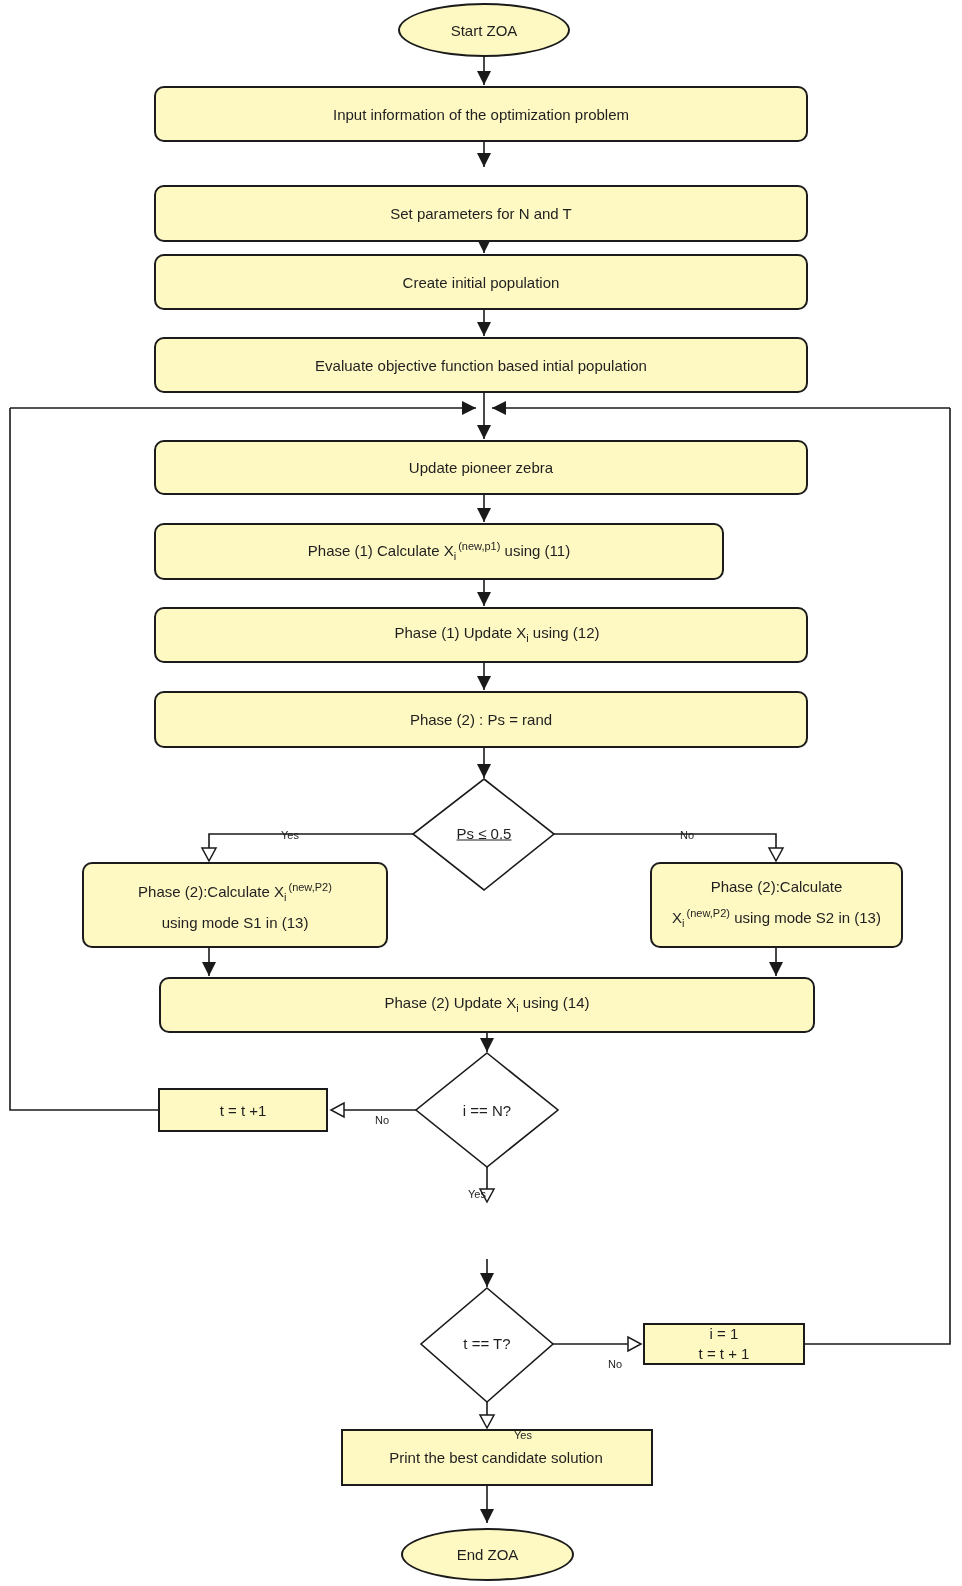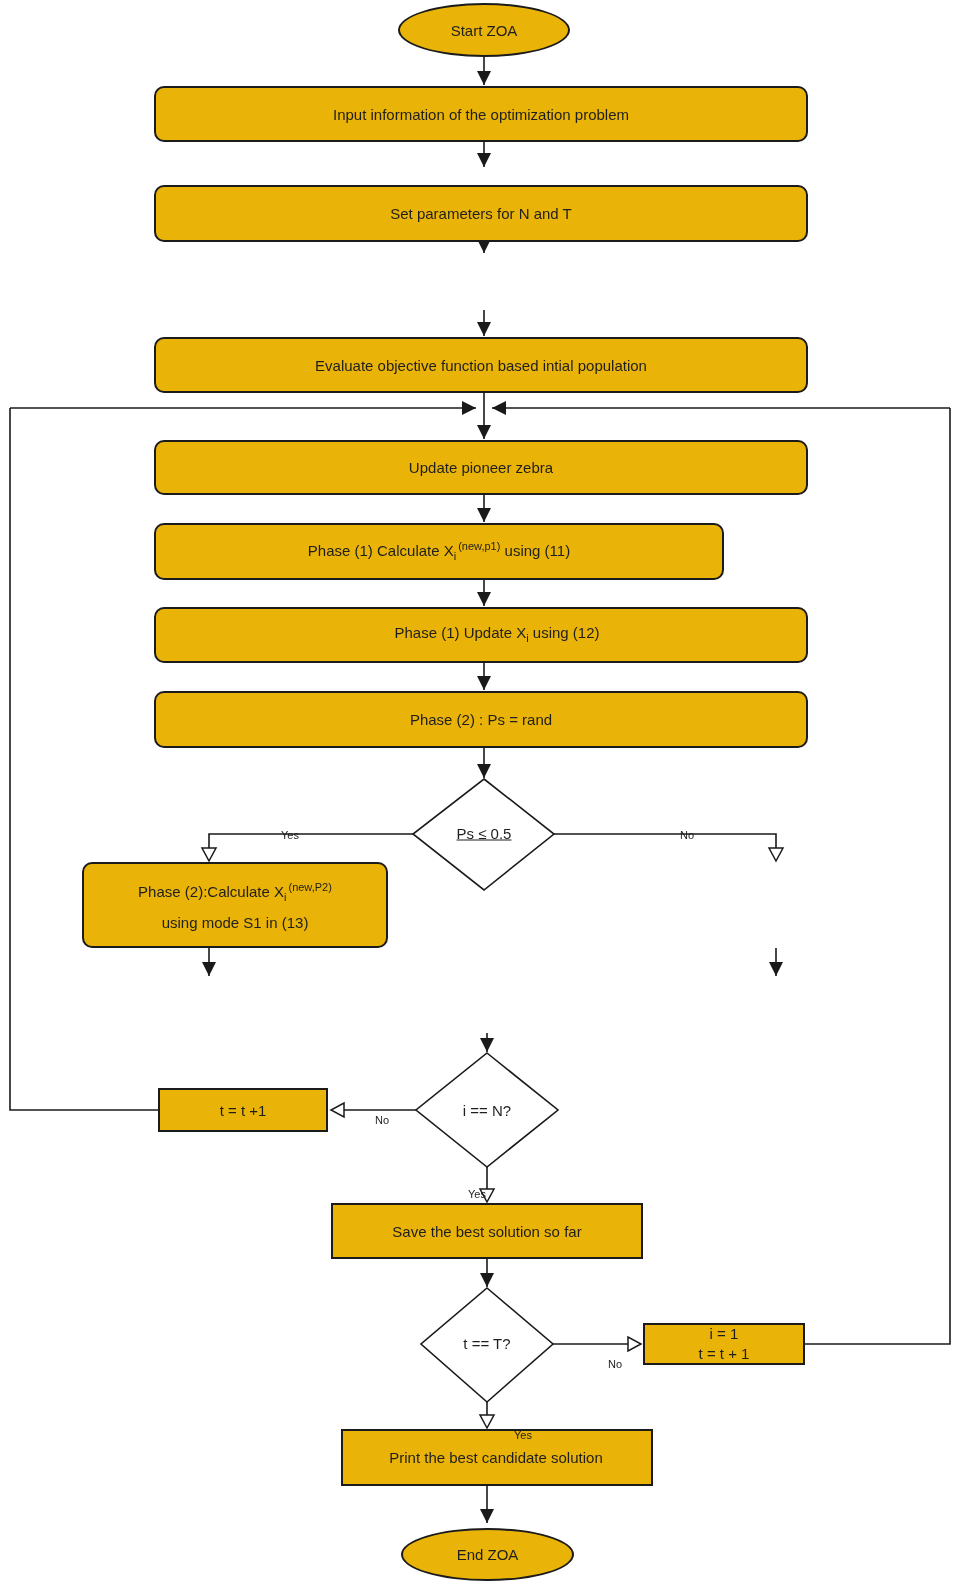--- a/index.html
+++ b/index.html
@@ -3,21 +3,21 @@
 <meta charset="utf-8">
 <style>
   html,body { margin:0; padding:0; background:#ffffff; }
   .stage {
     position:relative; width:962px; height:1586px; margin:0 auto;
     font-family:"Liberation Sans", sans-serif; color:#1f1f1f; background:#ffffff;
     overflow:hidden;
   }
   .stage svg { position:absolute; left:0; top:0; }
   .node {
-    position:absolute; box-sizing:border-box; background:#eab308;
+    position:absolute; box-sizing:border-box; background:#fef9c3;
     border:2px solid #1b1b1b; display:flex; align-items:center; justify-content:center;
     text-align:center; font-size:15px; line-height:19px; padding:2px 8px;
   }
   .round { border-radius:10px; }
   .sharp { border-radius:0; }
   .term  { border-radius:50%; border-width:2px; }
   .t { display:inline-block; }
   .ln { display:block; line-height:26px; }
   sub { font-size:11px; vertical-align:-4px; }
   sup { font-size:11px; vertical-align:6px; margin-left:2px; }
@@ -104,20 +104,23 @@
   <div class="node term" style="left:401px; top:1528px; width:173px; height:53px;">
     <span class="t">End ZOA</span>
   </div>
 
   <div class="node round" style="left:154px; top:86px;  width:654px; height:56px;">
     <span class="t">Input information of the optimization problem</span>
   </div>
   <div class="node round" style="left:154px; top:157px; width:654px; height:57px;margin-top:28px;">
     <span class="t">Set parameters for N and T</span>
   </div>
+  <div class="node round" style="left:154px; top:254px; width:654px; height:56px;">
+    <span class="t">Create initial population</span>
+  </div>
   <div class="node round" style="left:154px; top:337px; width:654px; height:56px;">
     <span class="t">Evaluate objective function based intial population</span>
   </div>
   <div class="node round" style="left:154px; top:440px; width:654px; height:55px;">
     <span class="t">Update pioneer zebra</span>
   </div>
 
   <div class="node round" style="left:154px; top:523px; width:570px; height:57px;">
     <span class="t"><span>Phase (1) Calculate X</span><sub>i</sub><sup>(new,p1)</sup><span> using (11)</span></span>
   </div>
@@ -127,27 +130,33 @@
   <div class="node round" style="left:154px; top:691px; width:654px; height:57px;">
     <span class="t">Phase (2) : Ps = rand</span>
   </div>
 
   <div class="node round" style="left:82px; top:862px; width:306px; height:86px;">
     <span class="t">
       <span class="ln"><span>Phase (2):Calculate X</span><sub>i</sub><sup>(new,P2)</sup></span>
       <span class="ln">using mode S1 in (13)</span>
     </span>
   </div>
+  <div class="node round" style="left:650px; top:862px; width:253px; height:86px;">
+    <span class="t">
+      <span class="ln">Phase (2):Calculate</span>
+      <span class="ln"><span>X</span><sub>i</sub><sup>(new,P2)</sup><span> using mode S2 in (13)</span></span>
+    </span>
+  </div>
 
+  <div class="node round" style="left:159px; top:977px; width:656px; height:56px;">
+    <span class="t"><span>Phase (2) Update X</span><sub>i</sub><span> using (14)</span></span>
+  </div>
 
   <div class="node sharp" style="left:158px; top:1088px; width:170px; height:44px;">
     <span class="t">t = t +1</span>
-  </div>
-  <div class="node sharp" style="left:331px; top:1203px; width:312px; height:56px;">
-    <span class="t">Save the best solution so far</span>
   </div>
   <div class="node sharp" style="left:643px; top:1323px; width:162px; height:42px;">
     <span class="t">
       <span class="ln" style="line-height:20px;">i = 1</span>
       <span class="ln" style="line-height:20px;">t = t + 1</span>
     </span>
   </div>
   <div class="node sharp" style="left:341px; top:1429px; width:312px; height:57px;padding-left:6px;">
     <span class="t">Print the best candidate solution</span>
   </div>

